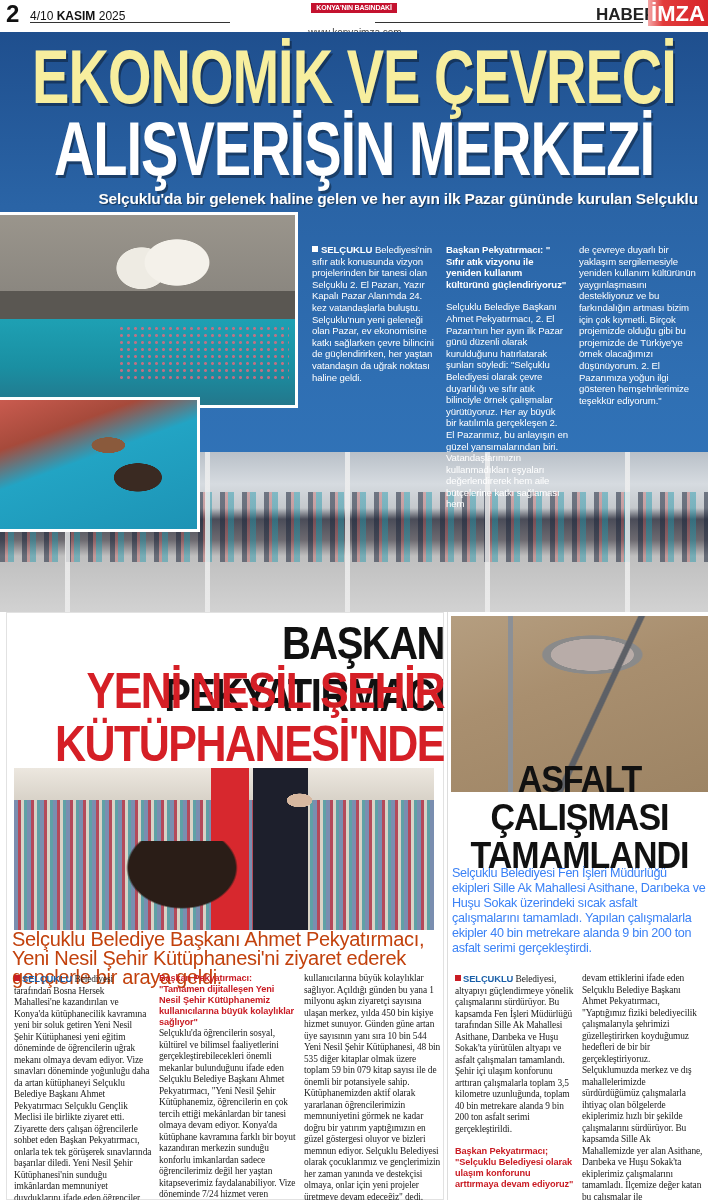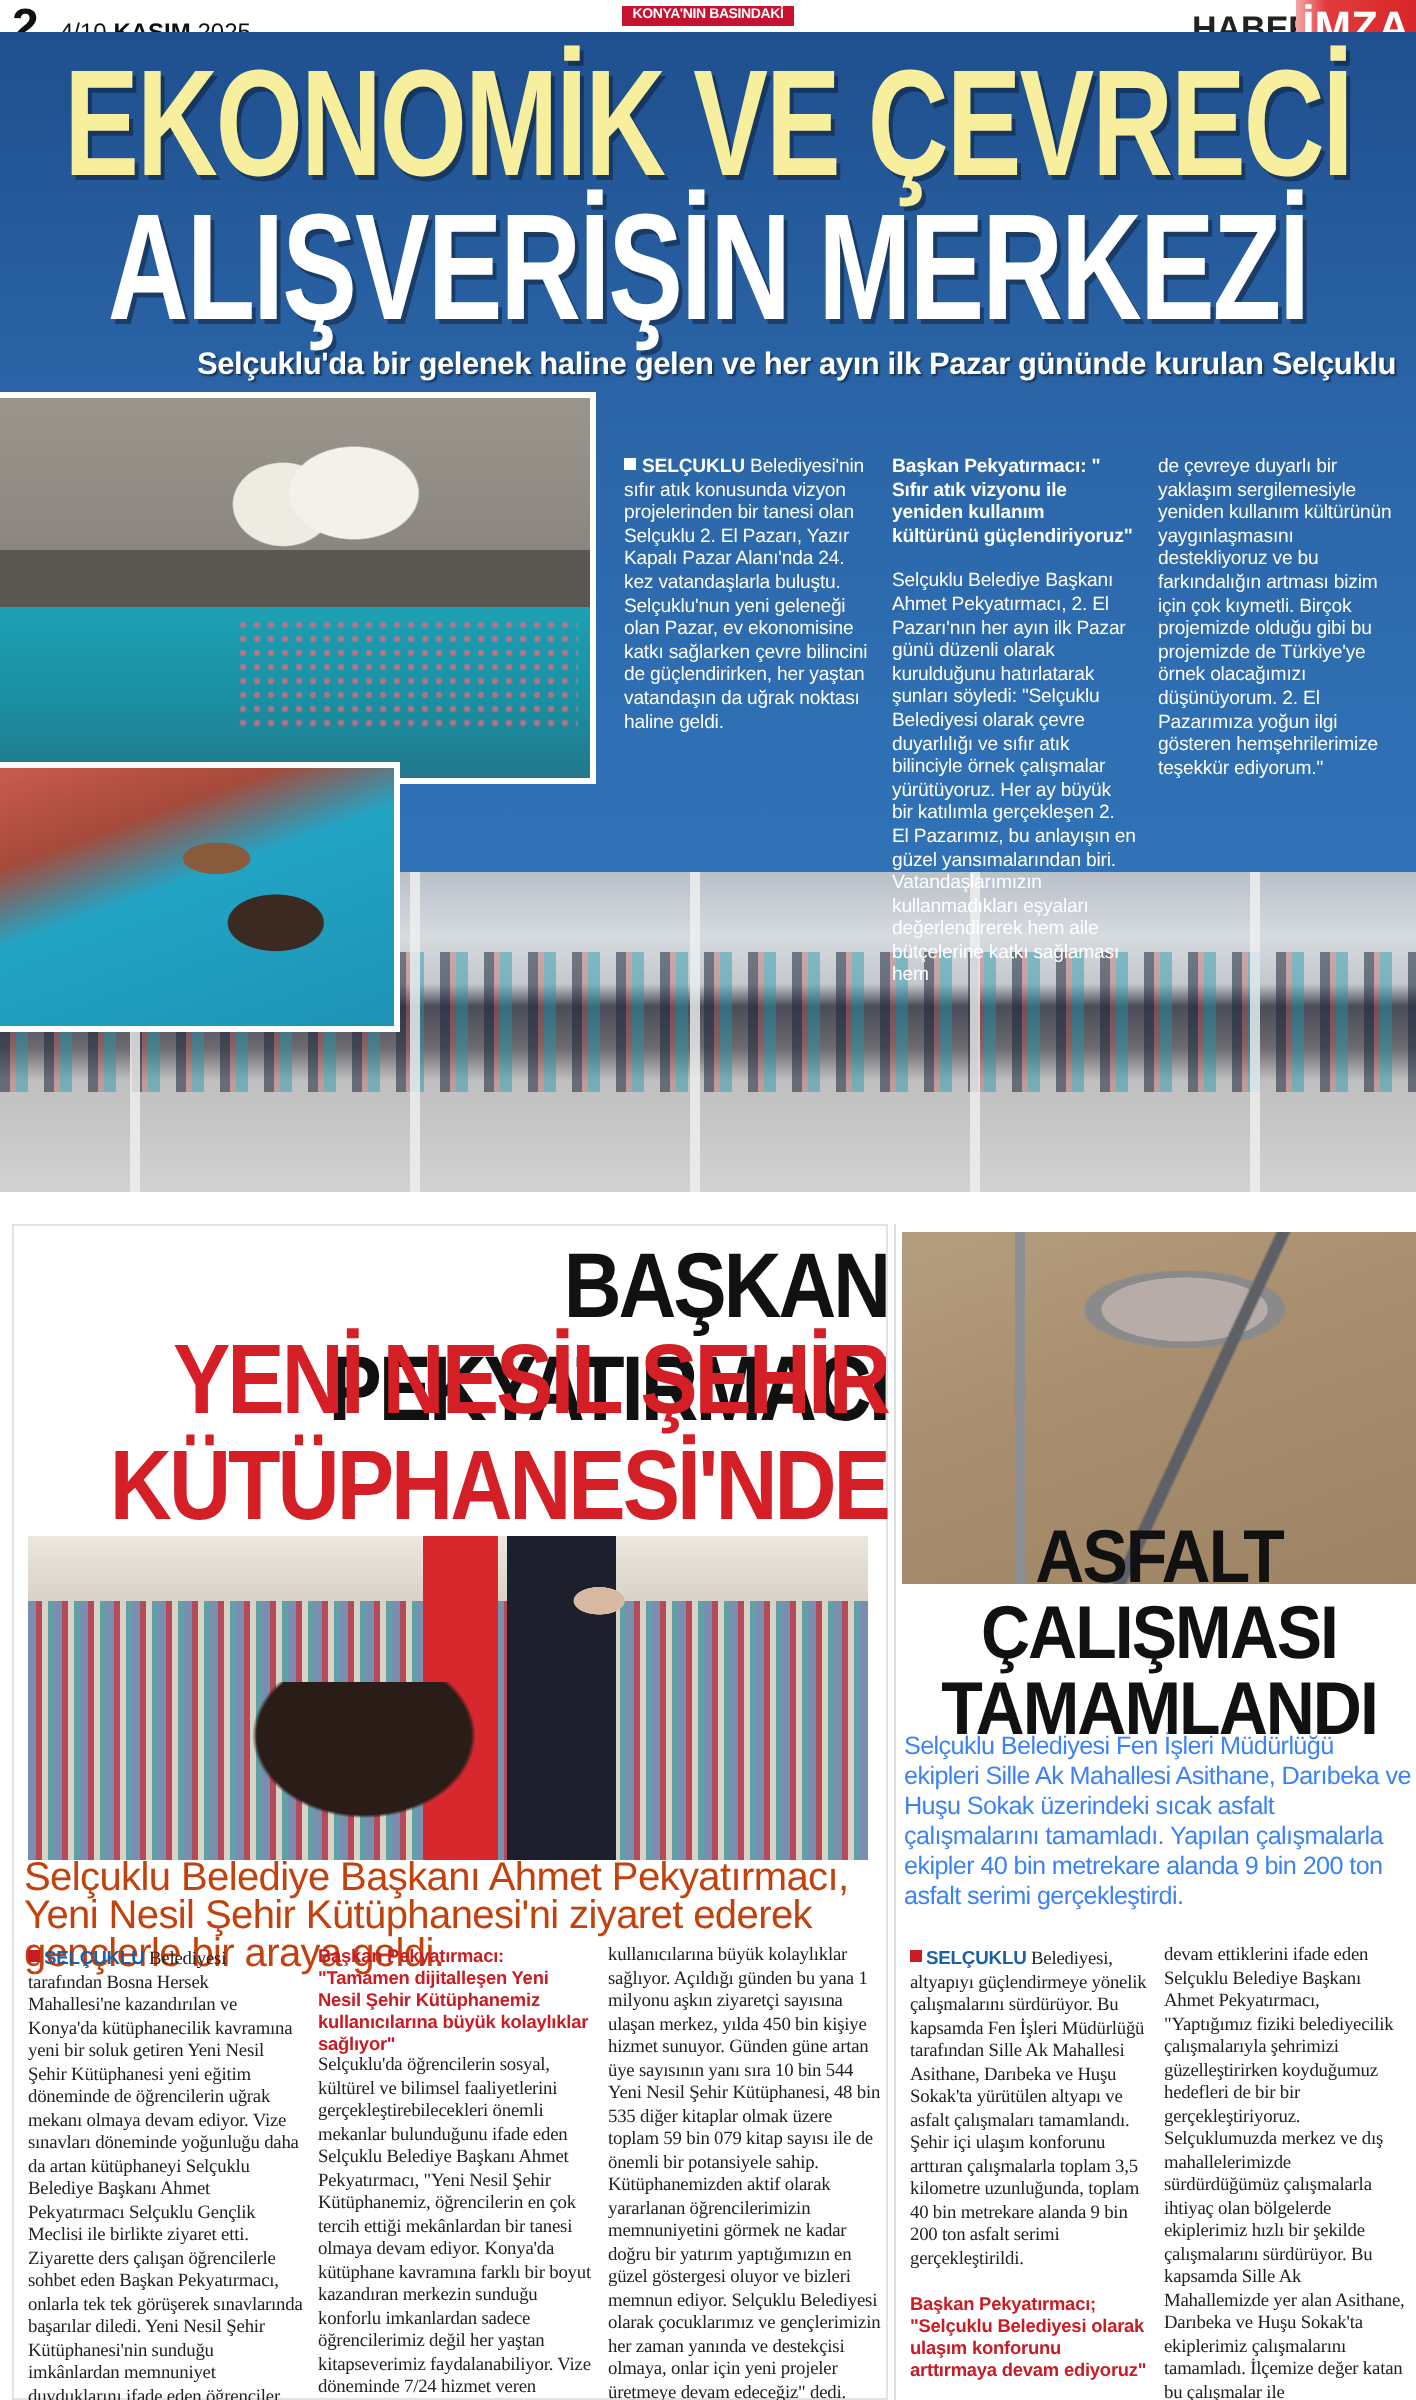--- a/index.html
+++ b/index.html
@@ -12,21 +12,21 @@
   .issue-date { position: absolute; left: 30px; top: 9px; font-size: 12px; color: #111; }
   .issue-date b { font-weight: bold; }
   .rule-left { position: absolute; left: 30px; top: 22px; width: 200px; height: 1px; background: #333; }
   .rule-right { position: absolute; left: 375px; top: 22px; width: 268px; height: 1px; background: #333; }
   .slogan { position: absolute; left: 311px; top: 3px; width: 86px; height: 10px; background: #c4122f; color: #fff; font-size: 7px; font-weight: bold; text-align: center; line-height: 10px; letter-spacing: -0.2px; }
   .site-url { position: absolute; left: 300px; top: 14px; width: 110px; text-align: center; font-size: 10px; color: #444; margin-top: 13px; }
   .haber { position: absolute; left: 596px; top: 5px; font-size: 17px; font-weight: bold; color: #222; }
   .imza { position: absolute; left: 648px; top: 0; width: 60px; height: 26px; background: linear-gradient(90deg, #f4a7a7 0%, #e23b3b 25%, #d7262a 100%); color: #fff; font-weight: bold; font-size: 22px; text-align: center; line-height: 27px; }
 
   
-  .top-panel { position: absolute; left: 0; top: 16px; width: 708px; height: 580px; background: linear-gradient(180deg, #1f4f8e 0%, #2a64a6 30%, #2f6fb3 60%, #3379bf 100%); overflow: hidden; }
+  .top-panel { position: absolute; left: 0; top: 32px; width: 708px; height: 580px; background: linear-gradient(180deg, #1f4f8e 0%, #2a64a6 30%, #2f6fb3 60%, #3379bf 100%); overflow: hidden; }
   .hl1, .hl2 { position: absolute; left: 0; width: 708px; text-align: center; font-weight: 900; font-family: "Liberation Sans", sans-serif; line-height: 1; transform: scaleY(1.35); transform-origin: top center; letter-spacing: -1px; text-shadow: 2px 2px 0 rgba(0,0,0,0.35); }
   .hl1 { top: 8px; font-size: 56px; color: #f7ee9e; }
   .hl2 { top: 80px; font-size: 56px; color: #ffffff; }
   .deck { position: absolute; right: 10px; width: 640px; text-align: right; color: #fff; font-weight: bold; font-size: 15.5px; text-shadow: 1px 1px 1px rgba(0,0,0,0.5); letter-spacing: -0.2px; }
   .deck1 { top: 158px; text-align: right; }
   .deck2 { top: 178px; }
 
   .photo-lamps { position: absolute; left: 0; top: 180px; width: 298px; height: 196px; border: 3px solid #fff; border-left: none;
      background:
        radial-gradient(ellipse 18% 20% at 60% 25%, #f4f1ea 0 60%, transparent 62%),

